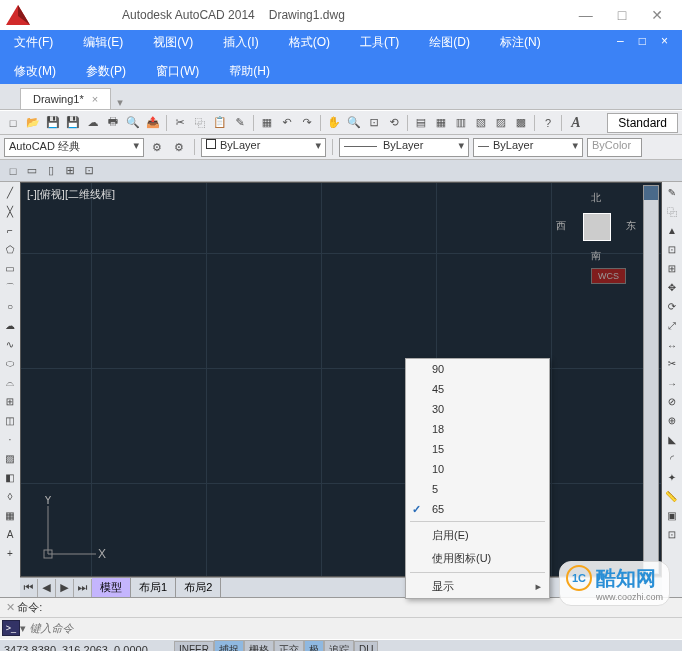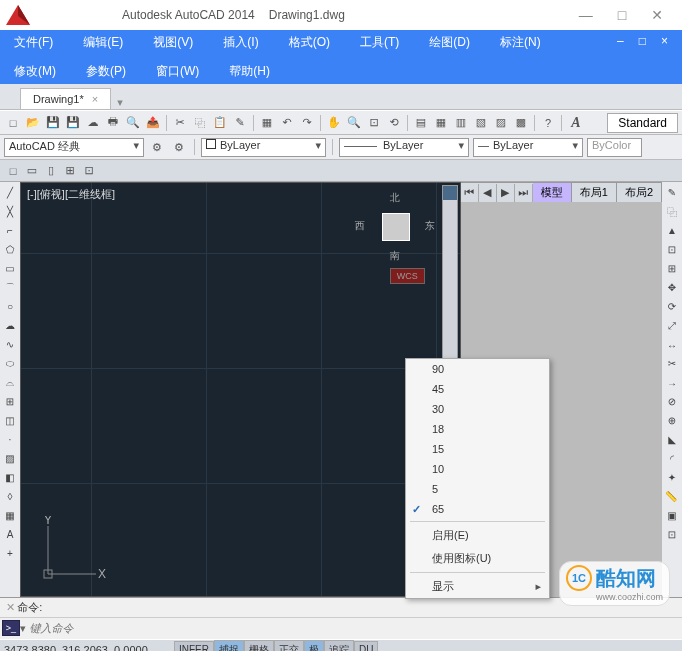--- a/index.html
+++ b/index.html
@@ -19,21 +19,21 @@
 .tbtn{width:18px;height:18px;border:1px solid transparent;display:flex;align-items:center;justify-content:center;color:#555;cursor:pointer;font-size:11px}
 .tsep{width:1px;height:16px;background:#bbb;margin:0 2px}
 .combo{height:19px;border:1px solid #999;background:#fff;display:flex;align-items:flex-start;padding:0 4px;font-size:11px;color:#333}
 .combo .dd{margin-left:auto;color:#555}
 .layerbar{height:25px;background:#ecedf0;border-bottom:1px solid #bbb;display:flex;align-items:center;padding:0 4px;gap:4px}
 .layerbar .combo{flex:none}
 .extrarow{height:22px;background:#d7dce3;border-bottom:1px solid #aaa;display:flex;align-items:center;padding:0 4px;gap:1px}
 .workspace{display:flex;height:415px;background:#bbb}
 .lbar,.rbar{width:20px;background:#e8eaed;display:flex;flex-direction:column;align-items:center;padding-top:2px;gap:2px}
 .lbtn{width:17px;height:17px;border:1px solid transparent;display:flex;align-items:center;justify-content:center;color:#444;cursor:pointer;font-size:10px}
-.canvaswrap{flex:1;display:flex;flex-direction:row}
+.canvaswrap{flex:1;display:flex;flex-direction:column}
 .canvas{flex:1;background:#1a2530;position:relative;border:1px solid #555}
 .vlabel{position:absolute;top:4px;left:6px;color:#ddd;font-size:11px}
 .compass{position:absolute;top:8px;right:30px;width:70px;height:70px}
 .compass .center{width:28px;height:28px;background:#ccc;border:1px solid #fff;position:absolute;top:22px;left:22px}
 .compass .dir{position:absolute;color:#aaa;font-size:10px}
 .wcs{position:absolute;top:85px;right:35px;padding:2px 6px;border:1px solid #666;color:#999;font-size:9px;background:#7f1d1d}
 .scrollv{position:absolute;right:2px;top:2px;bottom:2px;width:16px;background:#d0d4da;border:1px solid #999}
 .scrollv .th{width:14px;height:14px;background:#4a6a8a;position:absolute;top:0;left:0}
 .grid{position:absolute;inset:0;background-image:linear-gradient(#2a3845 1px,transparent 1px),linear-gradient(90deg,#2a3845 1px,transparent 1px);background-size:115px 115px;background-position:-45px -45px}
 .ucs{position:absolute;bottom:10px;left:15px;width:70px;height:70px}

